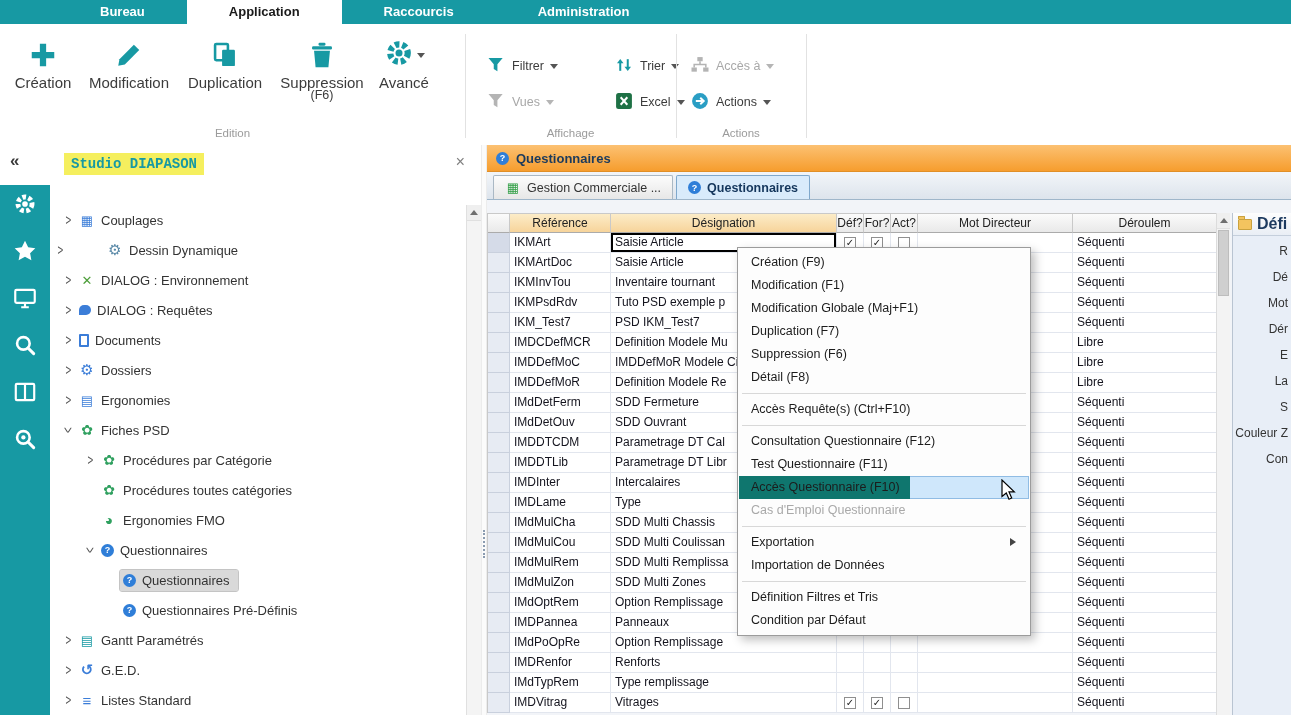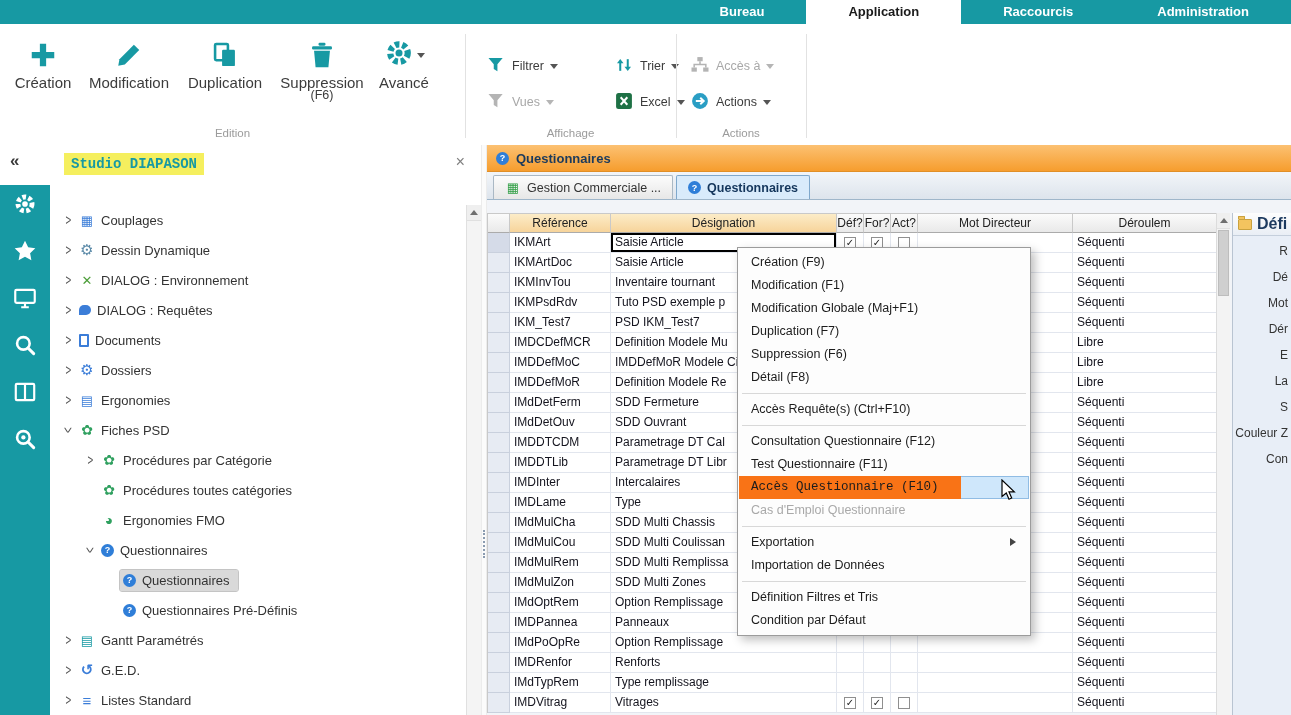--- a/index.html
+++ b/index.html
@@ -1,20 +1,20 @@
 <!DOCTYPE html>
 <html><head>
 <meta charset="utf-8">
 <style>
   html,body{margin:0;padding:0;background:#888;}
   .screen{position:relative;width:1291px;height:715px;overflow:hidden;background:#fff;
     font-family:"Liberation Sans","DejaVu Sans",sans-serif;-webkit-font-smoothing:antialiased;}
   
   .menubar{position:absolute;left:0;top:0;width:1291px;height:24px;background:#1799a3;}
-  .menu-tabs{display:flex;margin-left:58px;height:24px;justify-content:flex-end;}
+  .menu-tabs{display:flex;margin-left:58px;height:24px;}
   .menu-tab{padding:0 42px;line-height:24px;font-size:13px;font-weight:bold;color:#fff;cursor:default;}
   .menu-tab.f-active{background:#fff;color:#1a1a1a;}
   
   .ribbon{position:absolute;left:0;top:24px;width:1291px;height:121px;background:#fff;border-bottom:1px solid #d5d5d5;}
   .bigbtn{position:absolute;top:14px;display:flex;flex-direction:column;align-items:center;cursor:default;}
   .bicon{height:34px;display:flex;align-items:center;justify-content:center;gap:3px;}
   .blabel{font-size:15px;color:#3c3c3c;margin-top:4px;text-align:center;line-height:13px;}
   .bsub{font-size:12.5px;color:#3c3c3c;text-align:left;line-height:13px;}
   .smallbtn{position:absolute;height:24px;display:flex;align-items:center;gap:6px;font-size:12.5px;color:#3c3c3c;cursor:default;}
   .smallbtn.disabled{color:#a8a8a8;}
@@ -103,21 +103,21 @@
   .dfield{height:26px;line-height:26px;text-align:right;padding-right:3px;font-size:12px;color:#333;white-space:nowrap;overflow:hidden;}
   .detail-fields{padding-top:2px;}
   
   .context-menu{position:absolute;left:737px;top:247px;width:294px;background:#fdfdfd;border:1px solid #9c9c9c;
     box-shadow:4px 4px 9px rgba(0,0,0,0.25);padding:3px 1px;box-sizing:border-box;}
   .cmi{position:relative;height:23px;}
   .mi-label{display:block;height:23px;line-height:23px;padding:0 14px 0 12px;font-size:12.5px;color:#1c1c1c;white-space:nowrap;overflow:hidden;}
   .cmi.f-sep{height:9px;}
   .cmi.f-sep::before{content:"";position:absolute;left:3px;right:3px;top:4px;border-top:1px solid #d8d8d8;}
   .cmi.f-highlighted{background:#cfe7fb;box-shadow:inset 0 0 0 1px #90bce4;}
-  .cmi.f-highlighted .mi-label{display:inline-block;background:#f97316;padding-right:22px;font-family:Liberation Mono, monospace;}
+  .cmi.f-highlighted .mi-label{display:inline-block;background:#0f766e;padding-right:10px;}
   .cmi.f-disabled .mi-label{color:#a9a9a9;}
   .cmi.f-submenu::after{content:"";position:absolute;right:9px;top:7px;border:4.5px solid transparent;border-left:6px solid #444;}
   
   .cursor{position:absolute;left:999px;top:479px;pointer-events:none;}
 </style>
 </head>
 <body>
 
 <div class="screen">
 
@@ -314,21 +314,21 @@
     <div class="tree">
 
         <div class="tree-item" style="padding-left: 10px;">
           <span class="chev chev-r"></span>
           <span class="tbox">
             <span class="ti ic-table"></span>
             <span>Couplages</span>
           </span>
         </div>
 
-        <div class="tree-item" style="padding-left: 10px;">
+        <div class="tree-item" style="padding-left: 2px; gap: 36px;">
           <span class="chev chev-r"></span>
           <span class="tbox">
             <span class="ti ic-gear"></span>
             <span>Dessin Dynamique</span>
           </span>
         </div>
 
         <div class="tree-item" style="padding-left: 10px;">
           <span class="chev chev-r"></span>
           <span class="tbox">

